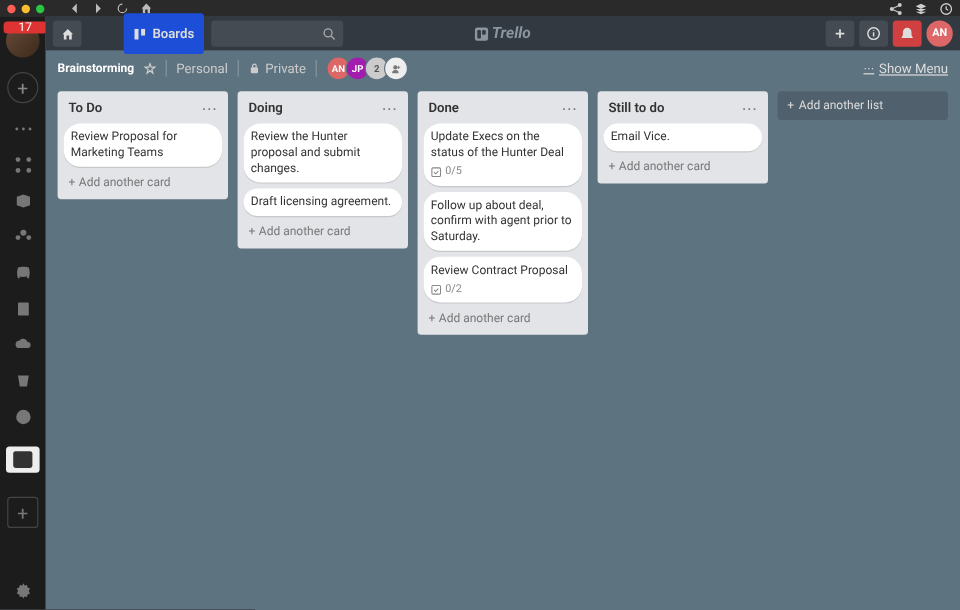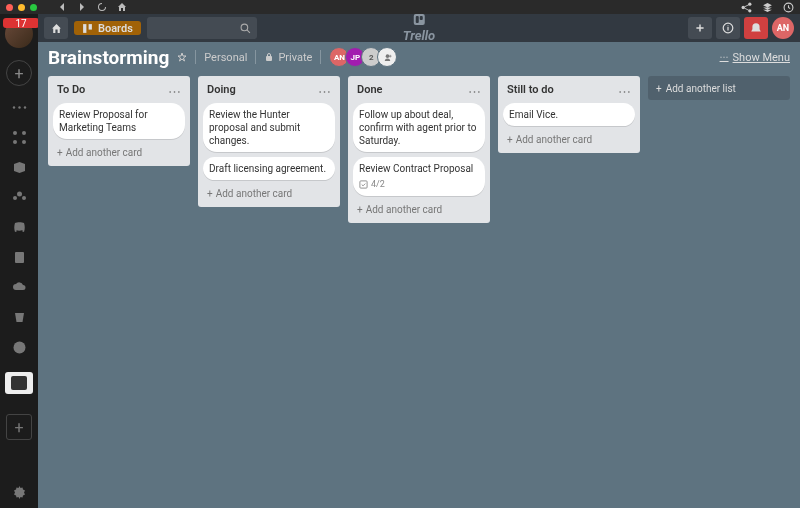--- a/index.html
+++ b/index.html
@@ -22,36 +22,36 @@
 .side-icon { width:18px; height:18px; display:flex; align-items:center; justify-content:center; color:#777; }
 .side-icon svg { width:15px; height:15px; fill:#777; }
 .side-active { width:28px; height:22px; background:#eee; border-radius:3px; display:flex; align-items:center; justify-content:center; margin-top:4px; }
 .side-active-inner { width:16px; height:14px; background:#333; border-radius:2px; }
 .side-plus { width:26px; height:26px; border:1px solid #444; border-radius:3px; color:#777; display:flex; align-items:center; justify-content:center; margin-top:8px; }
 
 .main { flex:1; display:flex; flex-direction:column; background:#5e7380; }
 .topbar { height:28px; background:#323941; display:flex; align-items:center; padding:0 6px; gap:6px; }
 .home-btn { width:24px; height:22px; background:#444b53; border-radius:3px; display:flex; align-items:center; justify-content:center; }
 .home-btn svg { width:11px; height:11px; fill:#ddd; }
-.boards-btn { height:14px; background:#a16207; border-radius:3px; display:flex; align-items:center; padding:0 8px; gap:5px; color:#ddd; font-size:11px; font-weight:600; }
+.boards-btn { height:34px; background:#1d4ed8; border-radius:3px; display:flex; align-items:center; padding:0 8px; gap:5px; color:#ddd; font-size:11px; font-weight:600;margin-left:29px; }
 .search-box { width:110px; height:22px; background:#444b53; border-radius:3px; display:flex; align-items:center; justify-content:flex-end; padding:0 6px; }
 .search-box svg { width:11px; height:11px; fill:#aaa; }
-.logo { position:absolute; left:50%; transform:translateX(-50%); display:flex; align-items:center; gap:3px; color:#8a95a0; font-size:13px; font-weight:700; font-style:italic;flex-direction:column; }
+.logo { position:absolute; left:50%; transform:translateX(-50%); display:flex; align-items:center; gap:3px; color:#8a95a0; font-size:13px; font-weight:700; font-style:italic; }
 .logo-box { width:11px; height:11px; background:#8a95a0; border-radius:2px; position:relative; }
 .logo-box::before,.logo-box::after { content:''; position:absolute; background:#323941; width:3px; border-radius:1px; top:2px; }
 .logo-box::before { left:2px; height:7px; }
 .logo-box::after { right:2px; height:4px; }
 .top-right { margin-left:auto; display:flex; gap:4px; align-items:center; }
 .tr-btn { width:24px; height:22px; background:#444b53; border-radius:3px; display:flex; align-items:center; justify-content:center; }
 .tr-btn svg { width:12px; height:12px; fill:#ddd; }
 .tr-btn.alert { background:#d04040; }
 .tr-avatar { width:22px; height:22px; border-radius:50%; background:#d66; color:#fff; font-size:9px; font-weight:700; display:flex; align-items:center; justify-content:center; }
 
 .boardbar { height:30px; display:flex; align-items:center; padding:0 10px; gap:8px; color:#ddd; font-size:11px; }
-.board-title { font-size:19px; font-weight:700; color:#fff; }
+.board-title { font-size:10px; font-weight:700; color:#fff; }
 .bb-btn { display:flex; align-items:center; gap:4px; color:#ccc; }
 .bb-btn svg { width:10px; height:10px; fill:#ccc; }
 .bb-sep { width:1px; height:14px; background:rgba(255,255,255,0.25); }
 .members { display:flex; }
 .mem { width:20px; height:20px; border-radius:50%; font-size:8px; font-weight:700; display:flex; align-items:center; justify-content:center; margin-left:-4px; border:1px solid #5e7380; }
 .mem:first-child{margin-left:0;}
 .mem.m1{background:#d66;color:#fff;} .mem.m2{background:#a21caf;color:#fff;} .mem.m3{background:#ccc;color:#555;} .mem.m4{background:#eee;color:#555;}
 .showmenu { margin-left:auto; color:#ddd; text-decoration:underline; display:flex; align-items:center; gap:4px; }
 
 .board { flex:1; display:flex; gap:8px; padding:4px 10px; align-items:flex-start; overflow:hidden; }
@@ -271,27 +271,34 @@
           </div>
           <div class="card">Review the Hunter proposal and submit changes.</div>
           <div class="card">Draft licensing agreement.</div>
           <div class="add-card"><span>+</span> Add another card</div>
         </div>
         <div class="list">
           <div class="list-head">
             <span class="list-title">Done</span>
             <span class="list-menu">⋯</span>
           </div>
+          <div class="card">Update Execs on the status of the Hunter Deal<div class="card-meta">
+              <svg viewBox="0 0 10 10">
+                <rect x="1" y="1" width="8" height="8" rx="1" fill="none" stroke="#888"></rect>
+                <path d="M3 5l1.5 1.5L7 4" fill="none" stroke="#888"></path>
+              </svg>
+              <span>0/5</span>
+            </div></div>
           <div class="card">Follow up about deal, confirm with agent prior to Saturday.</div>
           <div class="card">Review Contract Proposal<div class="card-meta">
               <svg viewBox="0 0 10 10">
                 <rect x="1" y="1" width="8" height="8" rx="1" fill="none" stroke="#888"></rect>
                 <path d="M3 5l1.5 1.5L7 4" fill="none" stroke="#888"></path>
               </svg>
-              <span>4/2</span>
+              <span>0/2</span>
             </div></div>
           <div class="add-card"><span>+</span> Add another card</div>
         </div>
         <div class="list">
           <div class="list-head">
             <span class="list-title">Still to do</span>
             <span class="list-menu">⋯</span>
           </div>
           <div class="card">Email Vice.</div>
           <div class="add-card"><span>+</span> Add another card</div>

